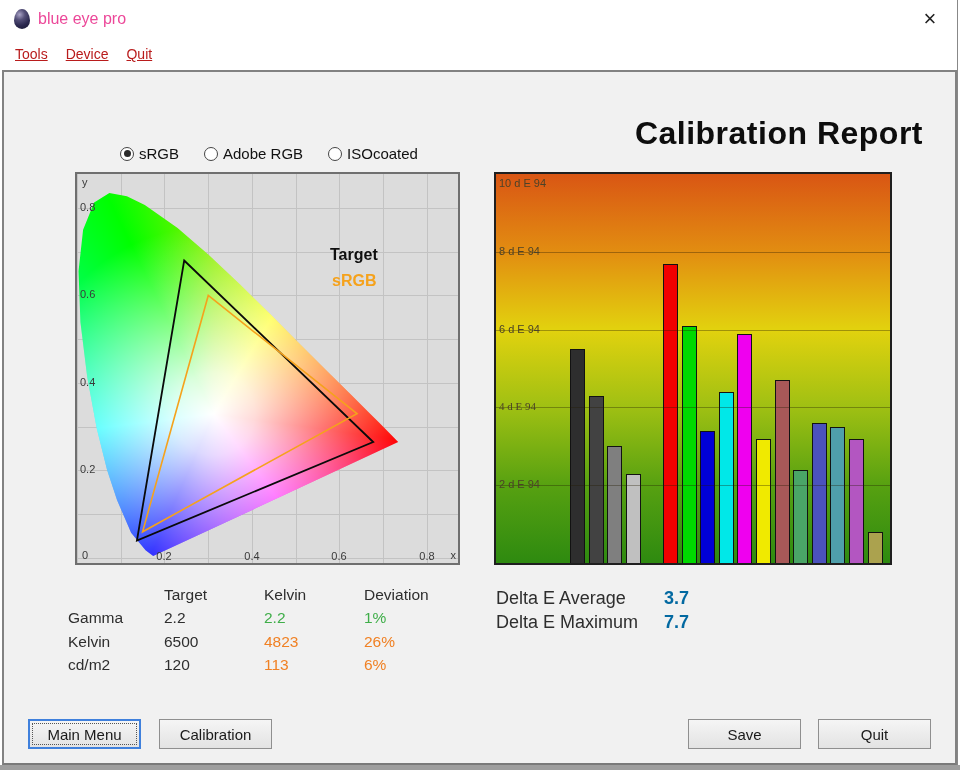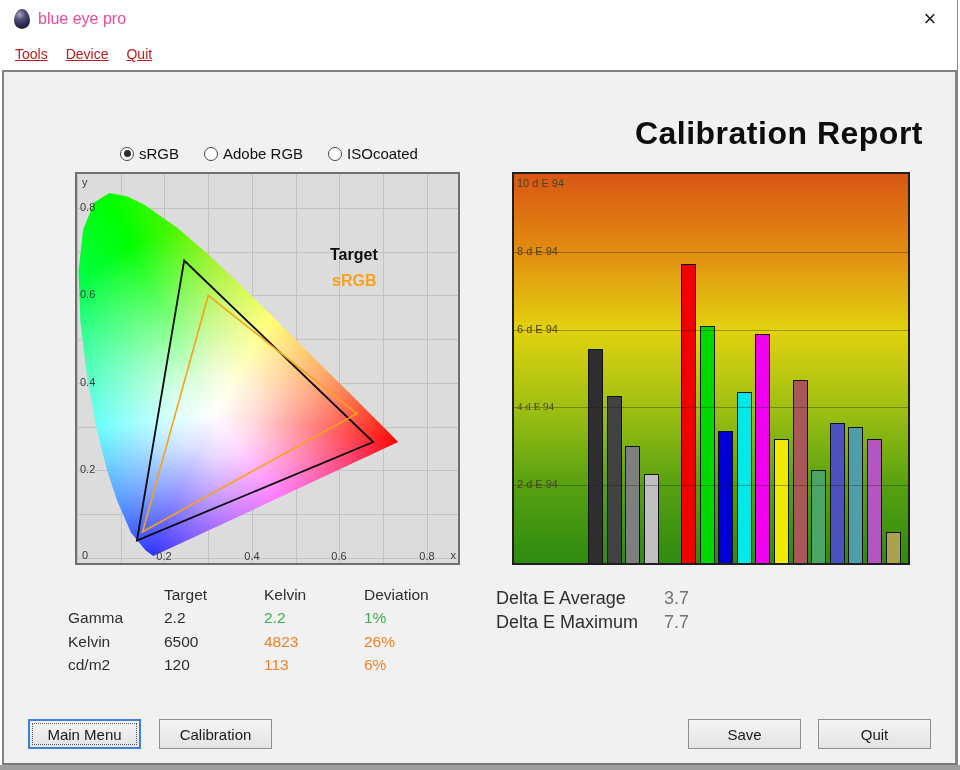--- a/index.html
+++ b/index.html
@@ -86,21 +86,21 @@
   .xt-02  { left:87px;  bottom:1px; transform:translateX(-50%); }
   .xt-04  { left:175px; bottom:1px; transform:translateX(-50%); }
   .xt-06  { left:262px; bottom:1px; transform:translateX(-50%); }
   .xt-08  { left:350px; bottom:1px; transform:translateX(-50%); }
   .xlab   { right:2px; bottom:2px; }
   .legend-monitor { position:absolute; left:253px; top:72px; font-size:16px; font-weight:bold; color:#0f0f0f; }
   .legend-srgb    { position:absolute; left:255px; top:98px; font-size:16px; font-weight:bold; }
 
   
   .delta-chart {
-    position:absolute; left:508px; top:100px; width:398px; height:393px;
+    position:absolute; left:490px; top:100px; width:398px; height:393px;
     border:2px solid #1f1f1f;
     background:linear-gradient(to bottom,
       #d95614 0%, #e28d11 20%, #e2d20e 40%, #9fc013 60%, #57a111 80%, #2e8a10 100%);
   }
   .delta-gridline { position:absolute; left:0; right:0; height:1px; background:rgba(35,25,0,0.35); }
   .delta-axis-label { position:absolute; left:3px; font-size:11px; color:#4c4228; white-space:nowrap; }
   .bars-row {
     position:absolute; left:74px; right:5px; top:0; bottom:0;
     display:flex; align-items:flex-end; gap:3.6px;
   }
@@ -115,21 +115,21 @@
   }
   .results-table .good { color:#3fae49; }
   .results-table .off  { color:#f08124; }
 
   
   .delta-summary {
     position:absolute; left:492px; top:514px;
     display:grid; grid-template-columns:168px auto; grid-auto-rows:24px;
     font-size:18px; color:#2e2e2e; align-items:center;
   }
-  .delta-summary .val { color:#737373; }
+  .delta-summary .val { color:#0369a1;font-weight:bold; }
 
   
   .btn {
     position:absolute; width:113px; height:30px; font-size:15px; color:#1a1a1a;
     background:linear-gradient(#f5f5f5,#e3e3e3); border:1px solid #8f8f8f;
     display:flex; align-items:center; justify-content:center; cursor:default;
     font-family:"Liberation Sans", sans-serif;
   }
   .btn-main-menu  { left:24px;  top:647px; border:2px solid #3f80dc; outline:1px dotted #555; outline-offset:-5px; }
   .btn-calibration{ left:155px; top:647px; }

